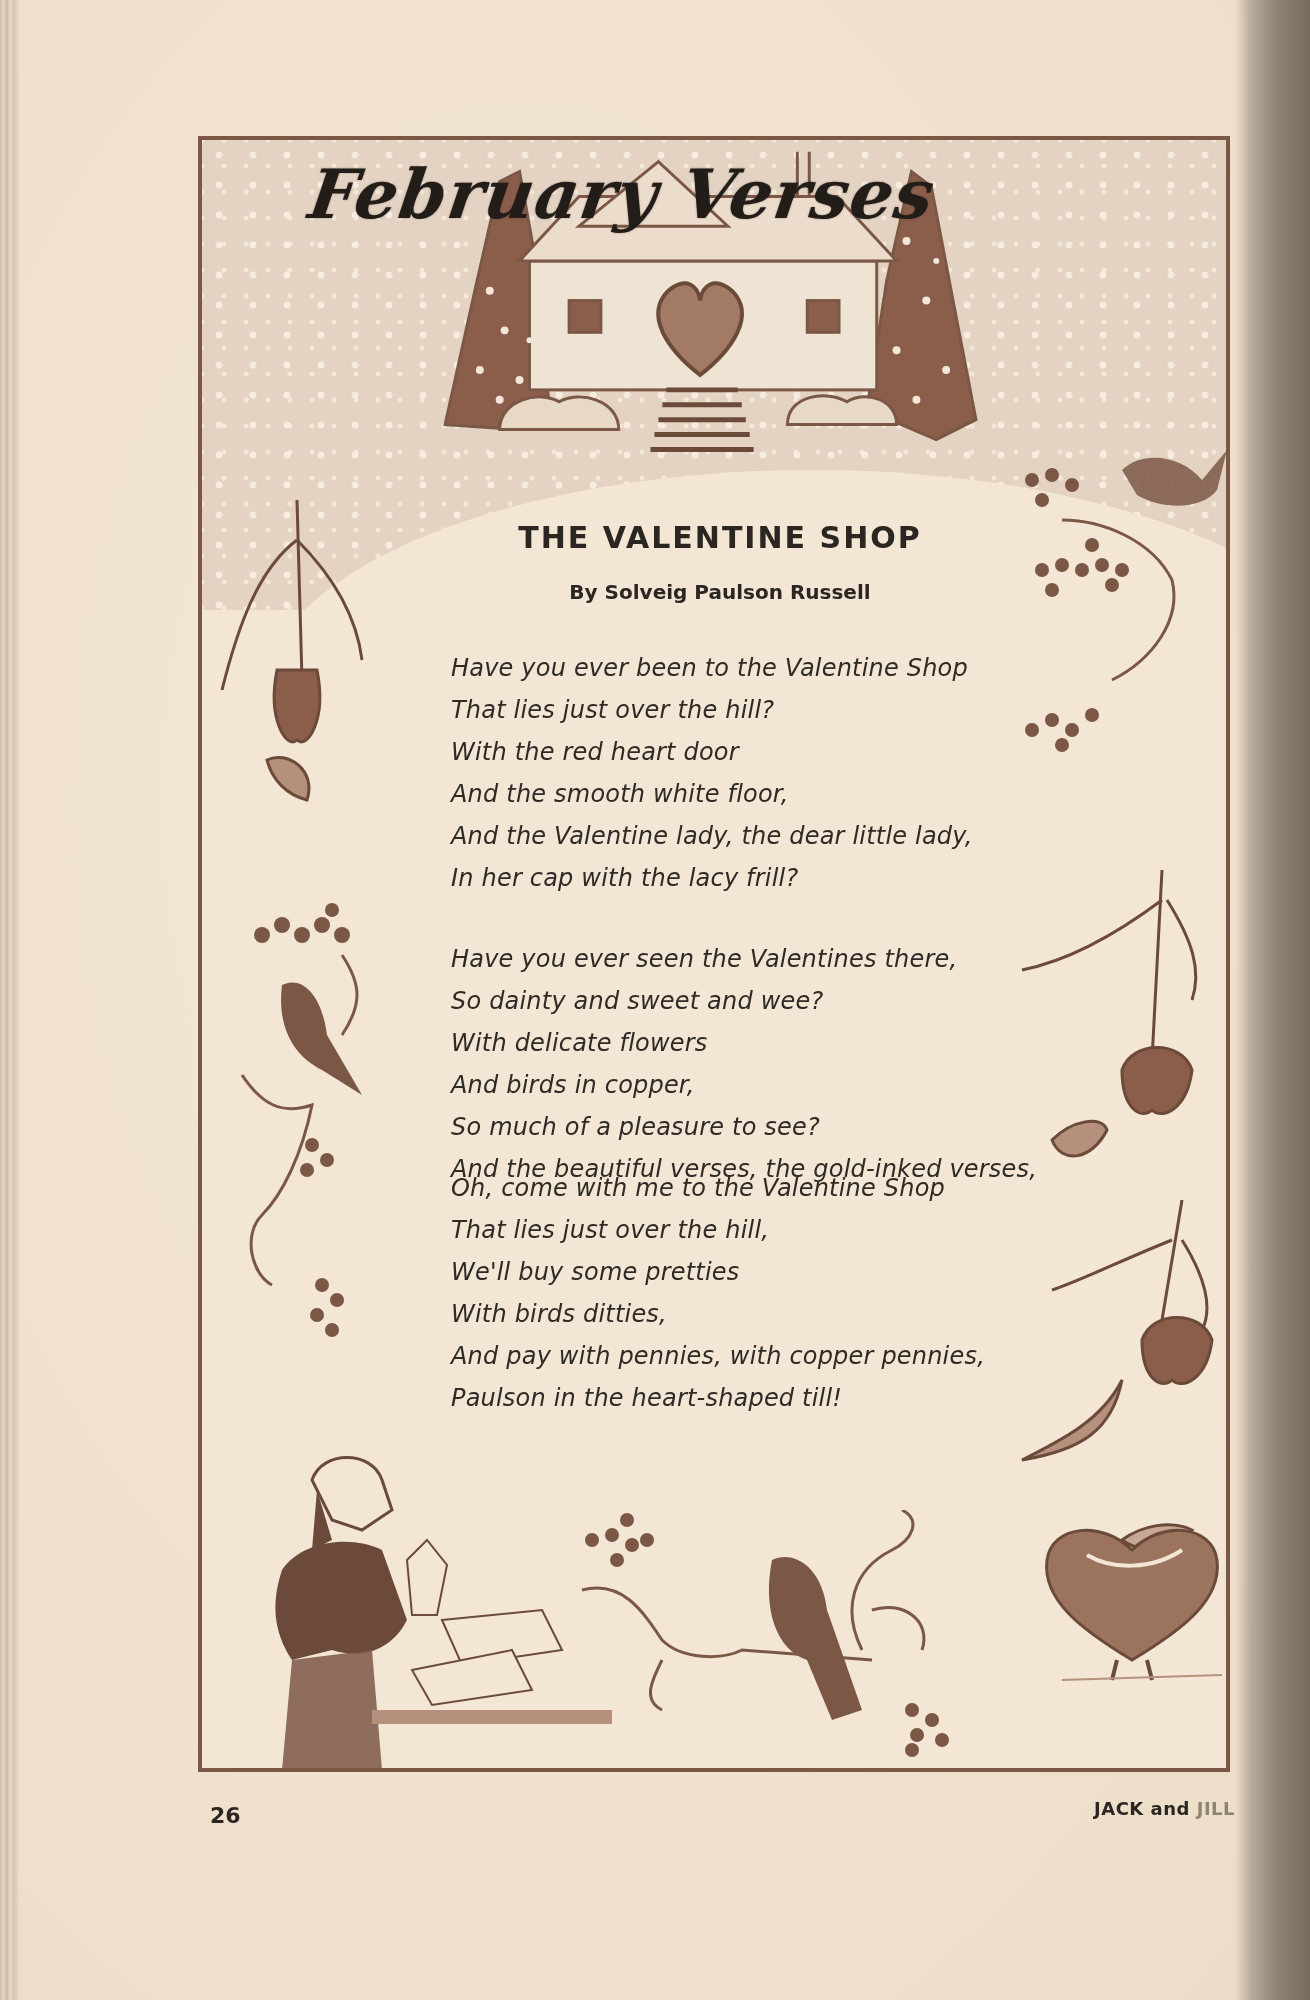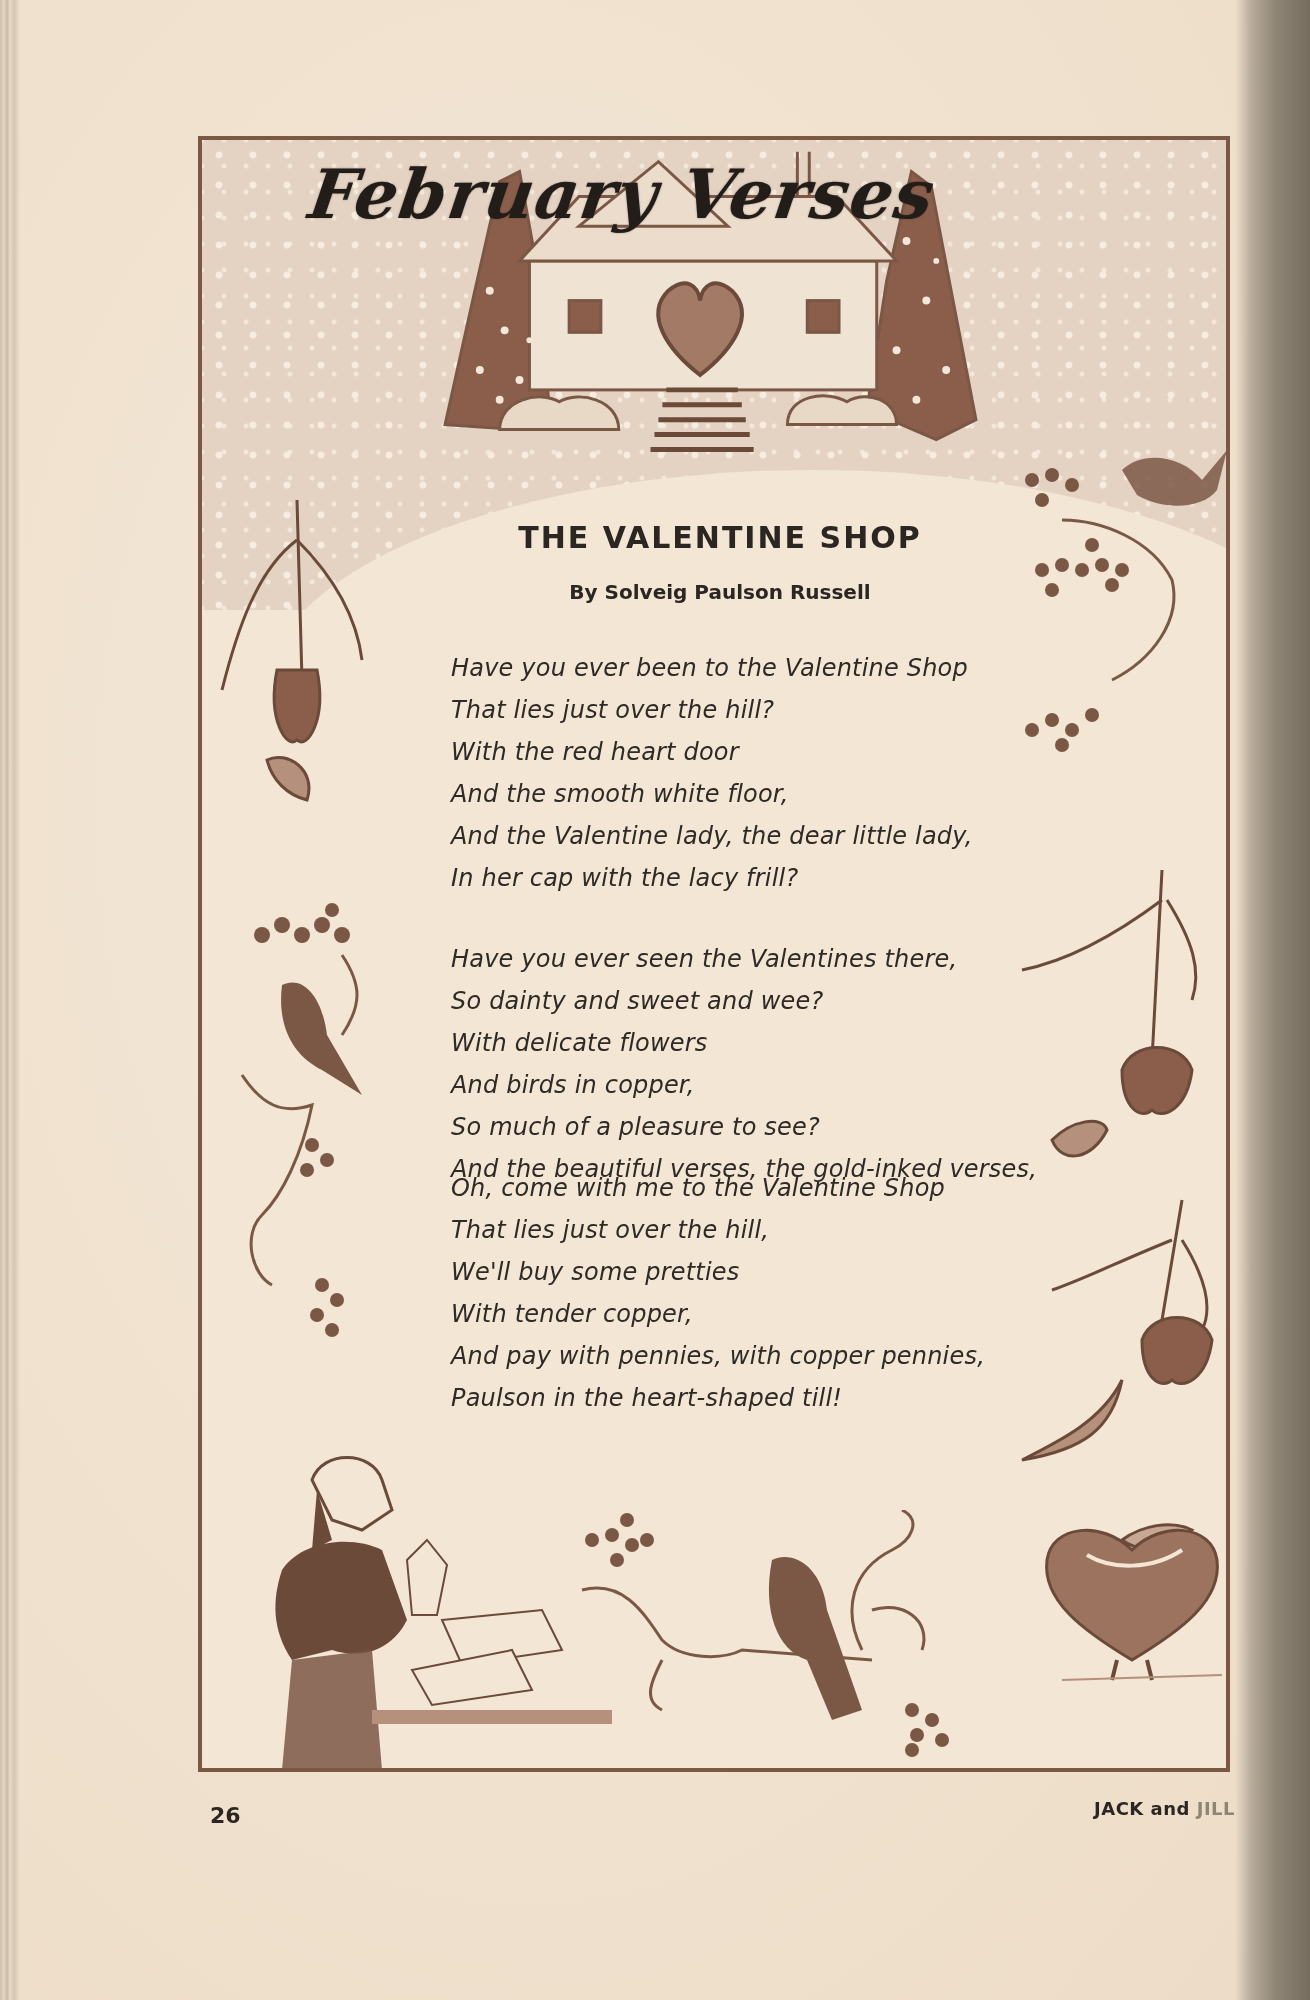--- a/index.html
+++ b/index.html
@@ -280,21 +280,21 @@
     <span class="line">With delicate flowers</span>
     <span class="line">And birds in copper,</span>
     <span class="line">So much of a pleasure to see?</span>
     <span class="line">And the beautiful verses, the gold-inked verses,</span>
   </div>
 
   <div class="stanza s3">
     <span class="line">Oh, come with me to the Valentine Shop</span>
     <span class="line">That lies just over the hill,</span>
     <span class="line">We'll buy some pretties</span>
-    <span class="line">With tender copper,</span>
+    <span class="line">With birds ditties,</span>
     <span class="line">And pay with pennies, with copper pennies,</span>
     <span class="line">Paulson in the heart-shaped till!</span>
   </div>
 
   <div class="footer-page">26</div>
   <div class="footer-mag">
     <span>JACK and</span>
     <span class="faded">JILL</span>
   </div>
 

